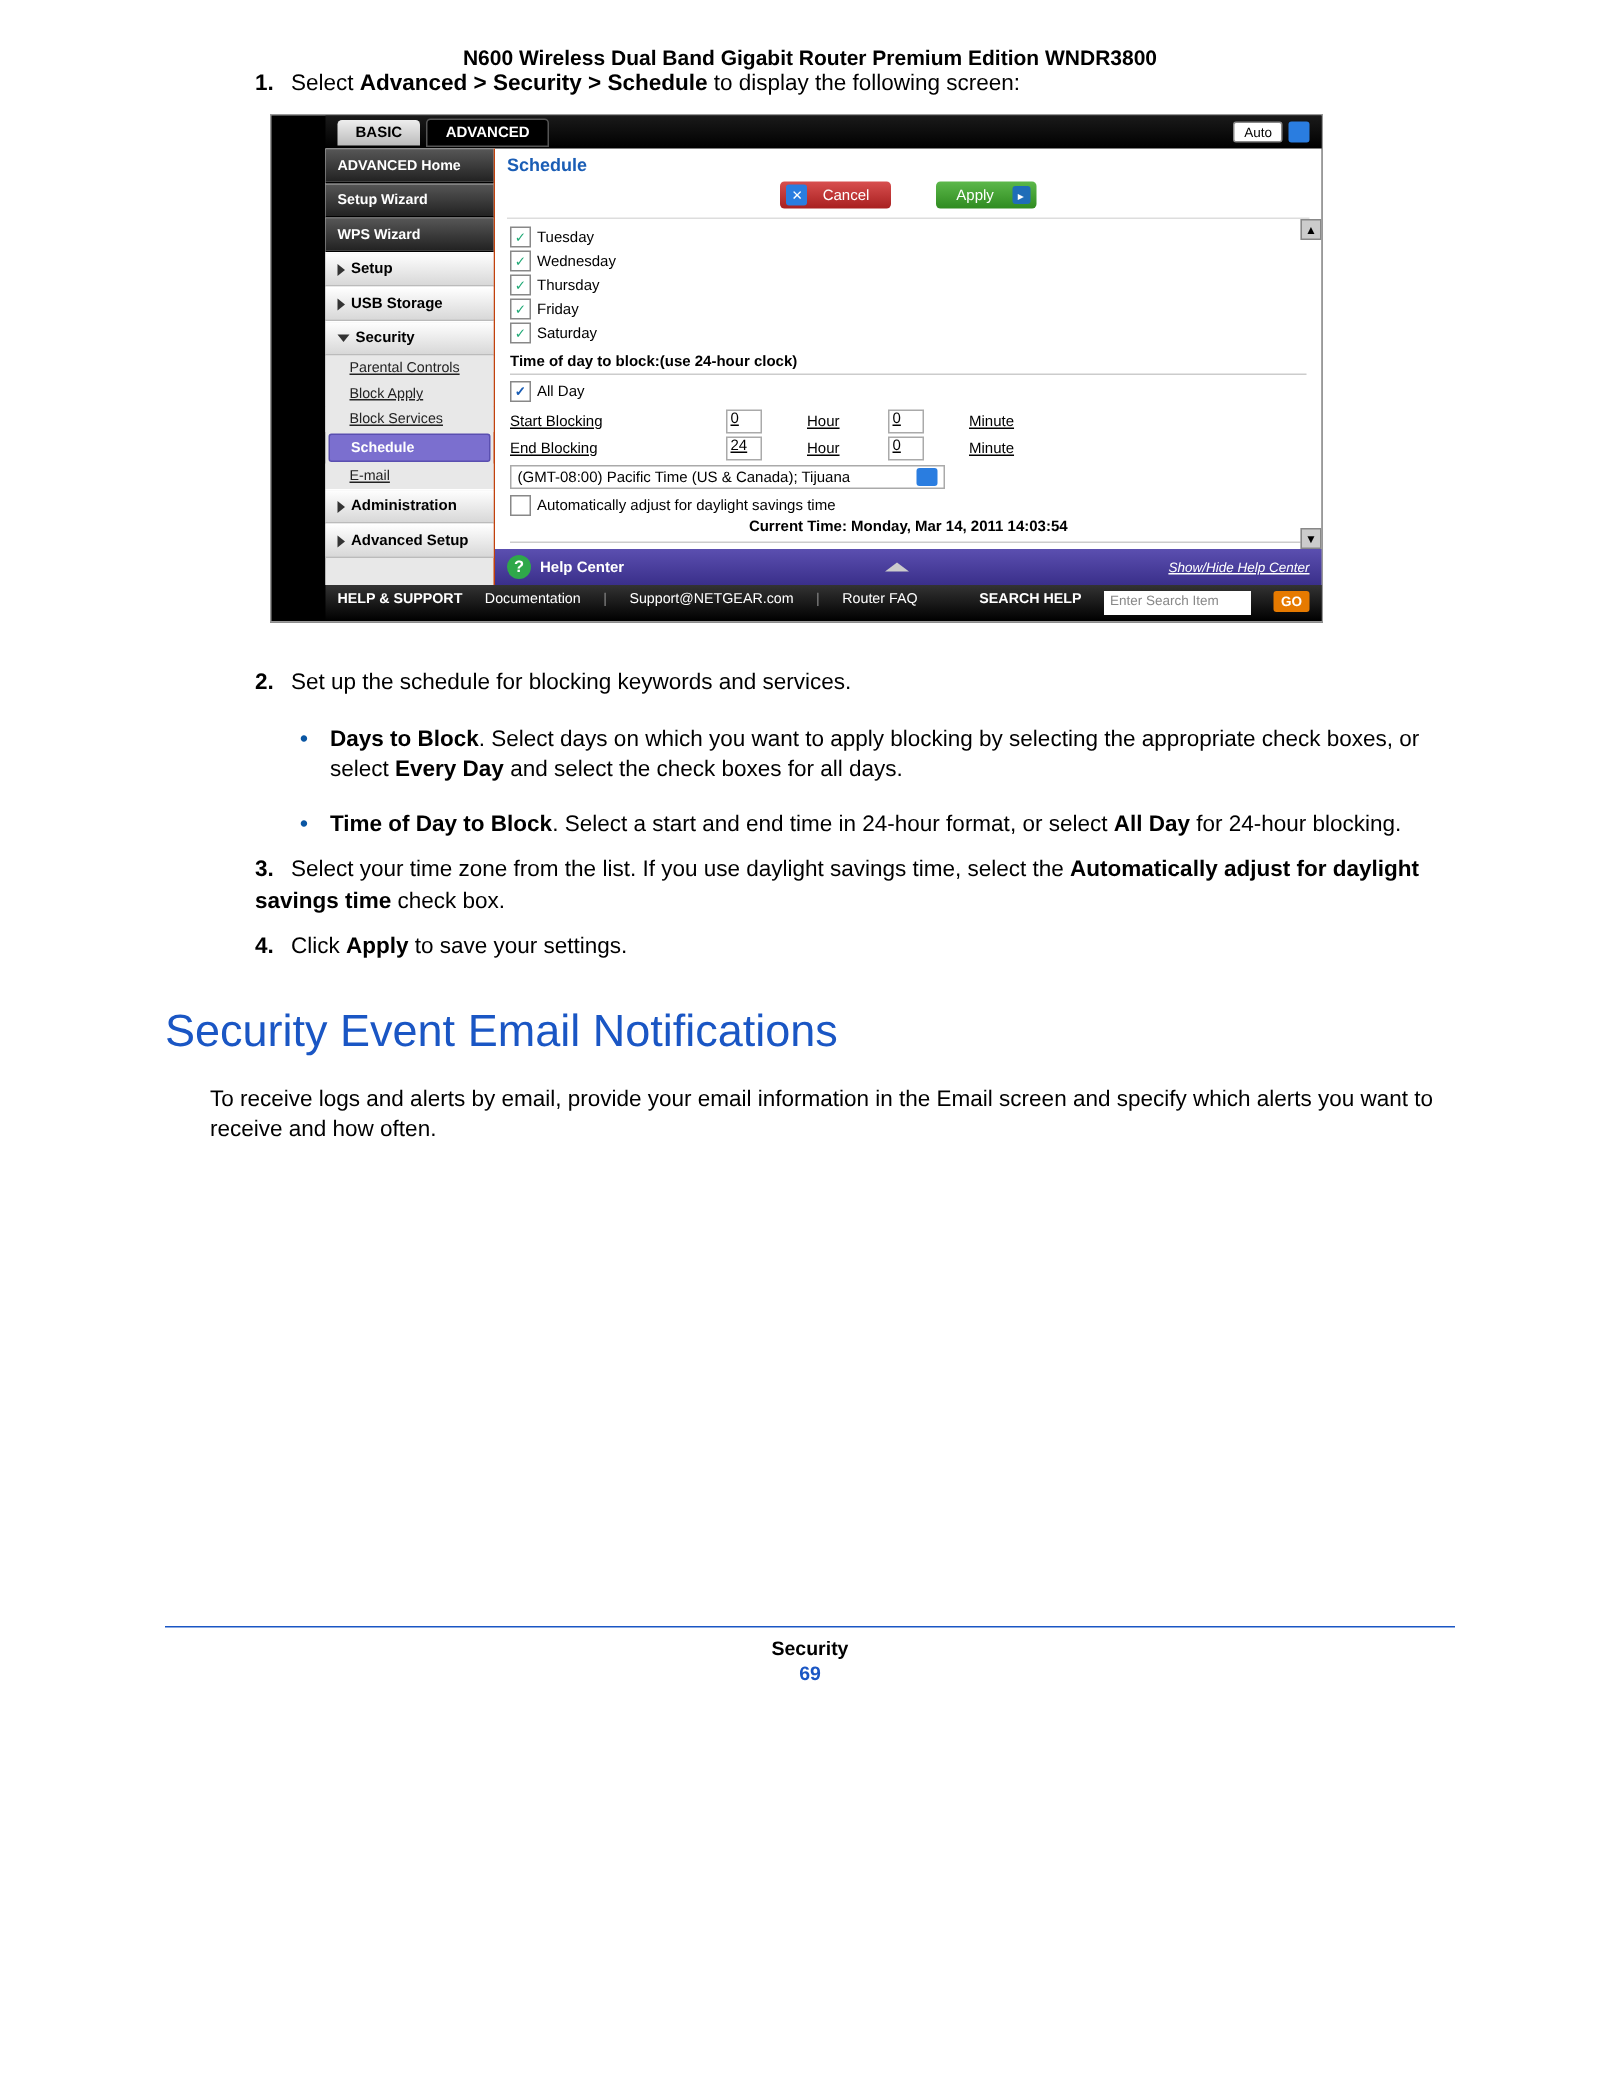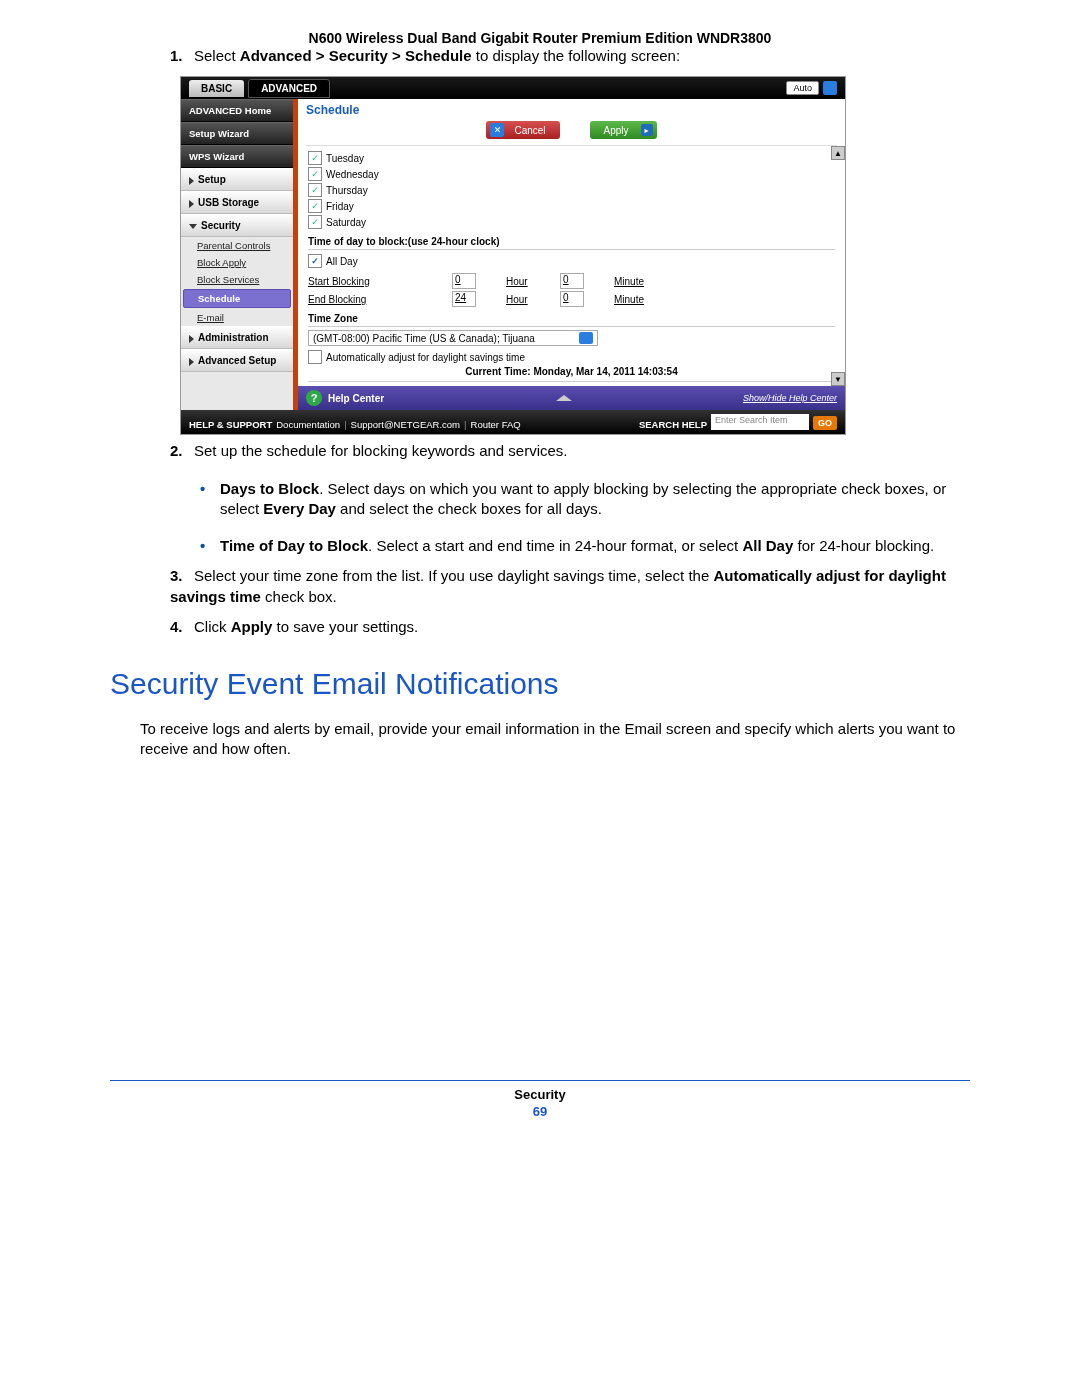--- a/index.html
+++ b/index.html
@@ -67,25 +67,26 @@
     font-weight: bold;
     position: absolute;
     left: 0;
   }
   .bold { font-weight: bold; }
 
   
   .router-ui {
     width: 664px;
     border: 1px solid #999;
-    margin: 8px 0 6px 70px;
+    margin: 8px 0 30px 70px;
     font-size: 11px;
     font-family: Tahoma, Arial, sans-serif;
     color: #000;
-    background: #15803d;
+    background: #000000;
+    padding-left: 36px;
   }
   .topbar {
     background: linear-gradient(#1a1a1a,#000);
     height: 22px;
     display: flex;
     align-items: center;
     padding: 0 8px;
     color: #fff;
   }
   .tab {
@@ -123,21 +124,21 @@
     background: #2a7de0;
     border-radius: 2px;
   }
   .ui-body {
     display: flex;
     background: #fff;
   }
   .sidebar {
     width: 112px;
     background: #e8e8e8;
-    border-right: 5px solid #c2410c;
+    border-right: 1px solid #c2410c;
   }
   .side-h {
     background: linear-gradient(#555,#222);
     color: #fff;
     font-weight: bold;
     font-size: 9.5px;
     padding: 5px 8px;
     border-bottom: 1px solid #000;
     border-top: 1px solid #666;
   }
@@ -359,24 +360,24 @@
   }
   .help-center .show-hide {
     font-style: italic;
     text-decoration: underline;
     font-size: 9px;
   }
   .footer-bar {
     background: linear-gradient(#333,#000);
     color: #fff;
     display: flex;
-    align-items: flex-end;
+    align-items: flex-start;
     padding: 4px 8px;
     font-size: 9.5px;
-    gap: 4px;
+    gap: 15px;
   }
   .footer-bar .fb-label { font-weight: bold; }
   .footer-bar .sep { color: #888; }
   .footer-bar .search-label { font-weight: bold; margin-left: auto; }
   .footer-bar .search-box {
     background: #fff;
     color: #888;
     font-size: 9px;
     padding: 1px 4px;
     width: 90px;
@@ -501,21 +502,20 @@
             <span class="tiny-input">0</span>
             <span>Minute</span>
 
             <span>End Blocking</span>
             <span class="tiny-input">24</span>
             <span>Hour</span>
             <span class="tiny-input">0</span>
             <span>Minute</span>
           </div>
 
-          <div class="section-label">Time Zone</div>
           <div class="tz-select">
             <span>(GMT-08:00) Pacific Time (US &amp; Canada); Tijuana</span>
             <span class="arrow-btn"></span>
           </div>
           <div class="dst-row">
             <span class="chk" style="color:transparent;">✓</span>
             <span>Automatically adjust for daylight savings time</span>
           </div>
           <div class="current-time">Current Time: Monday, Mar 14, 2011 14:03:54</div>
         </div>

